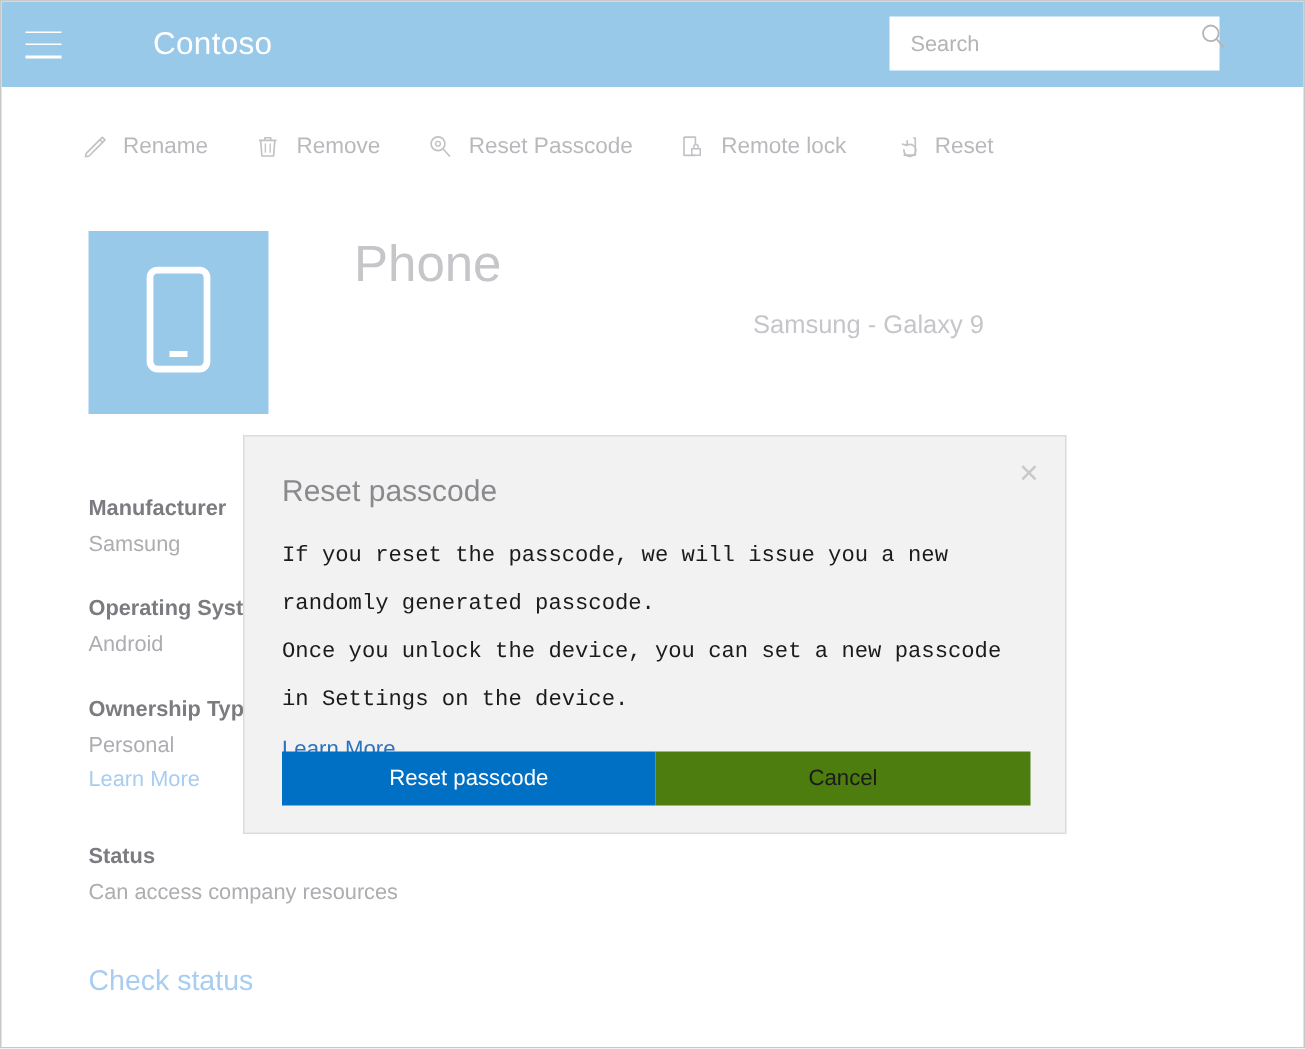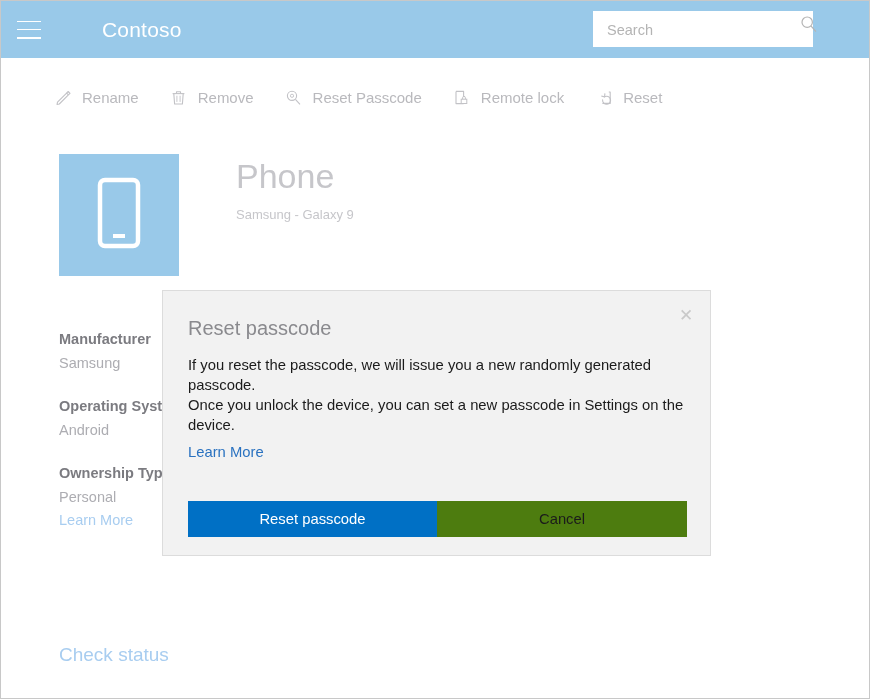--- a/index.html
+++ b/index.html
@@ -150,24 +150,25 @@
     width: 420px;
   }
   .device-name {
     font-size: 34px;
     color: #c6c6ca;
     font-weight: 400;
     line-height: 44px;
     white-space: nowrap;
   }
   .device-model {
-    font-size: 13px;
+    font-size: 17px;
     color: #c6c6ca;
     margin-top: 9px;
     white-space: nowrap;
+    text-align: right;
   }
 
   
   .details {
     position: absolute;
     left: 58px;
     top: 328px;
     width: 300px;
   }
   .field {
@@ -243,21 +244,22 @@
   }
   .modal-body {
     position: absolute;
     left: 25px;
     top: 64px;
     width: 500px;
   }
   .modal-para {
     font-size: 14.8px;
     color: #1b1b1b;
-    line-height: 20px;
+    line-height: 32px;
+    font-family: Liberation Mono, monospace;
   }
   .modal-link {
     display: inline-block;
     font-size: 14.8px;
     color: #2a72c0;
     line-height: 24px;
     margin-top: 5px;
     cursor: pointer;
   }
   .modal-actions {
@@ -397,20 +399,24 @@
       <div class="field-label">Operating System</div>
       <div class="field-value">Android</div>
     </div>
 
     <div class="field">
       <div class="field-label">Ownership Type</div>
       <div class="field-value">Personal</div>
       <div class="field-link">Learn More</div>
     </div>
 
+    <div class="field status-field">
+      <div class="field-label">Status</div>
+      <div class="field-value">Can access company resources</div>
+    </div>
   </div>
 
   <div class="standalone-link">Check status</div>
 
   <div class="modal">
     <div class="modal-close">✕</div>
     <div class="modal-title">Reset passcode</div>
 
     <div class="modal-body">
       <div class="modal-para">If you reset the passcode, we will issue you a new randomly generated passcode.</div>

